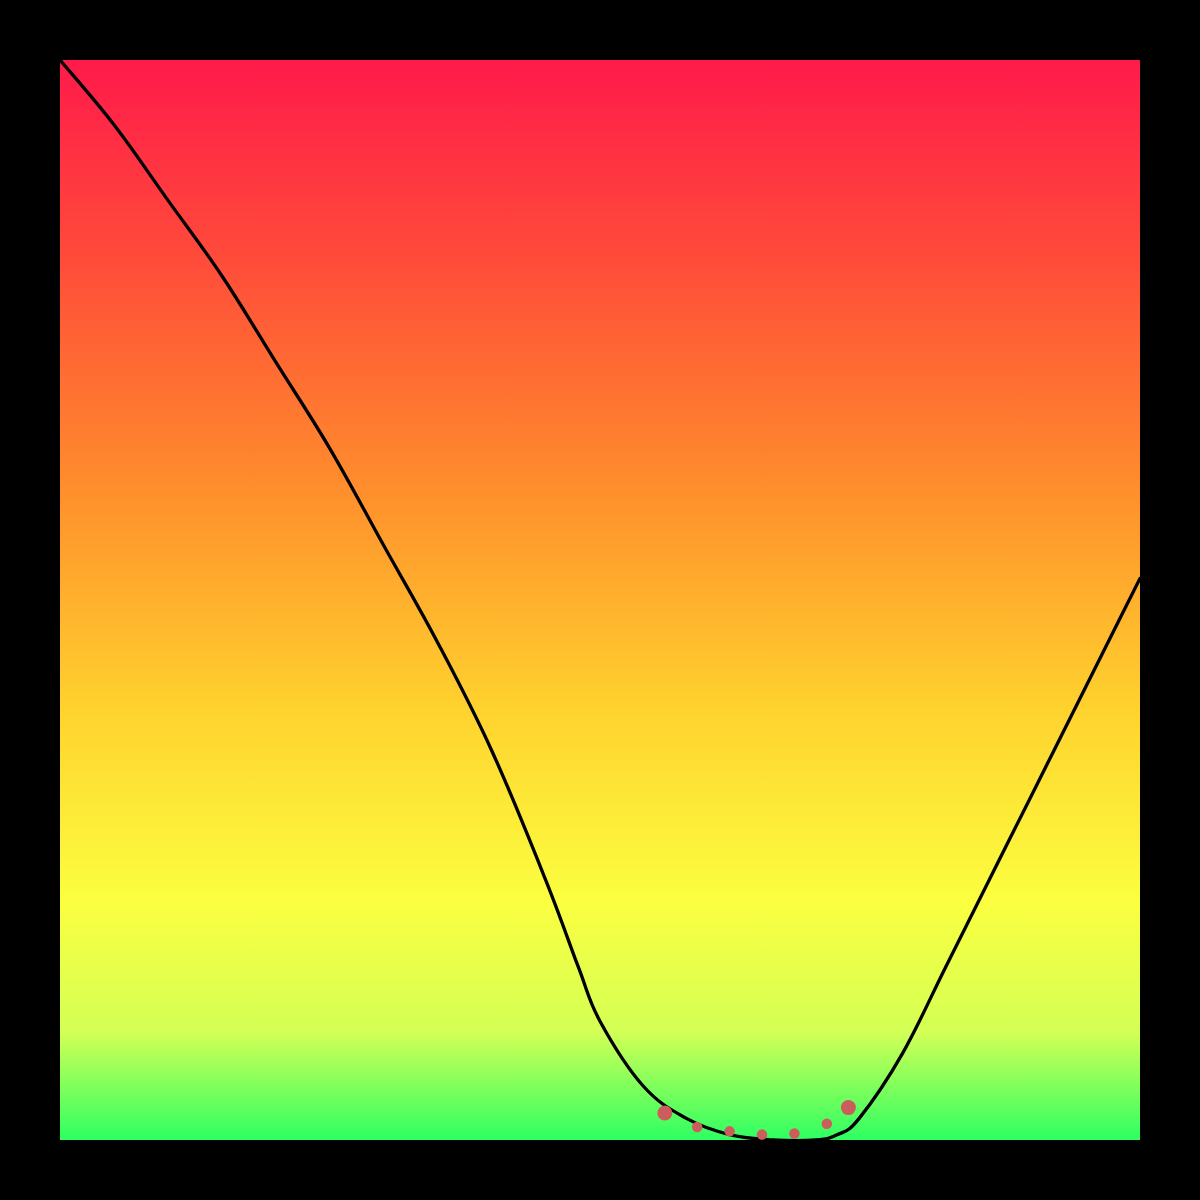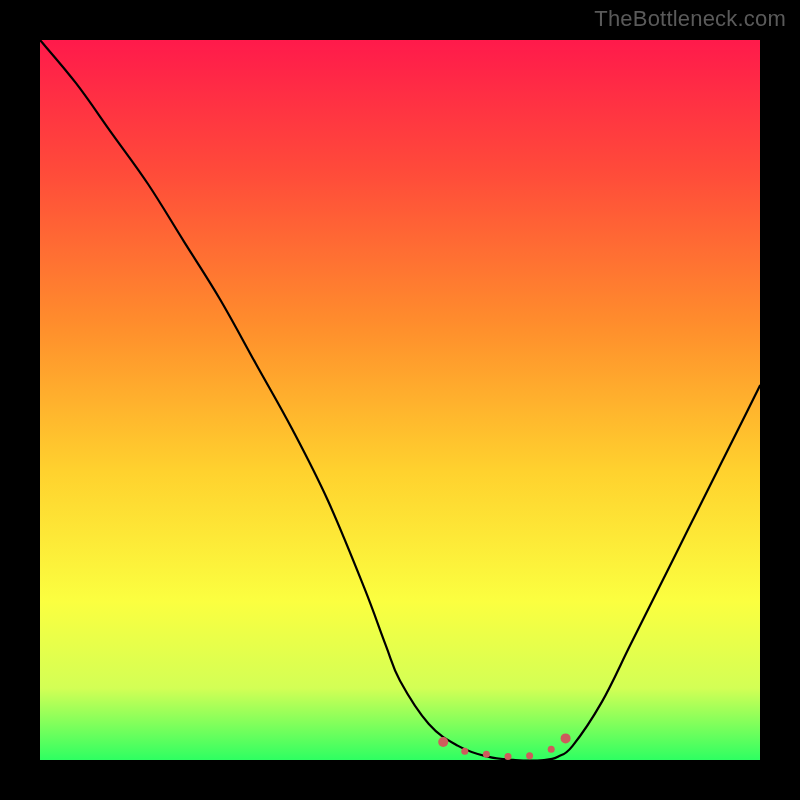--- a/index.html
+++ b/index.html
@@ -42,21 +42,20 @@
     stroke-linejoin: round;
   }
   .dots circle {
     fill: #cd5c5c;
   }
 </style>
 </head>
 <body>
 
 <div class="stage">
-  <div class="watermark">TheBottleneck.com</div>
 
   <div class="plot-wrap">
     <svg id="plot" width="720" height="720" viewBox="0 0 720 720">
       <defs>
         <linearGradient id="bg-grad" x1="0" y1="0" x2="0" y2="1">
             <stop offset="0%" stop-color="#ff1a4b"></stop>
             <stop offset="18%" stop-color="#ff4a3a"></stop>
             <stop offset="40%" stop-color="#ff8f2c"></stop>
             <stop offset="60%" stop-color="#ffd22e"></stop>
             <stop offset="78%" stop-color="#fbff40"></stop>

